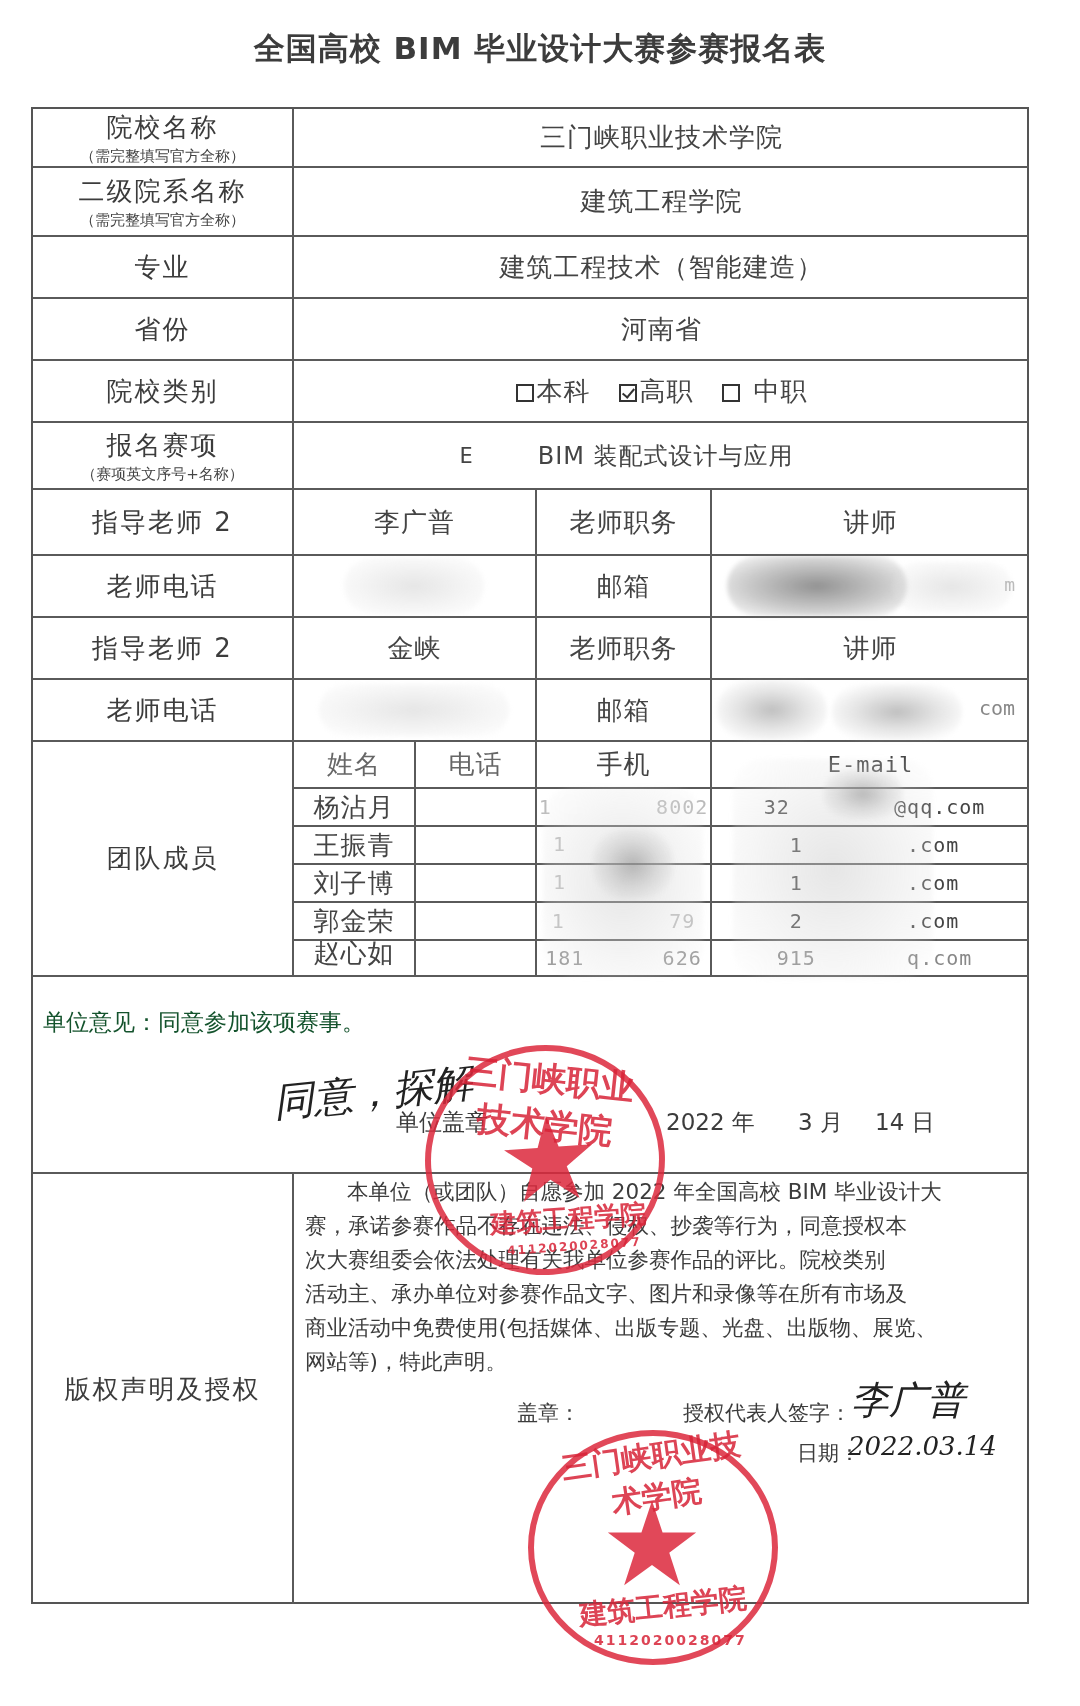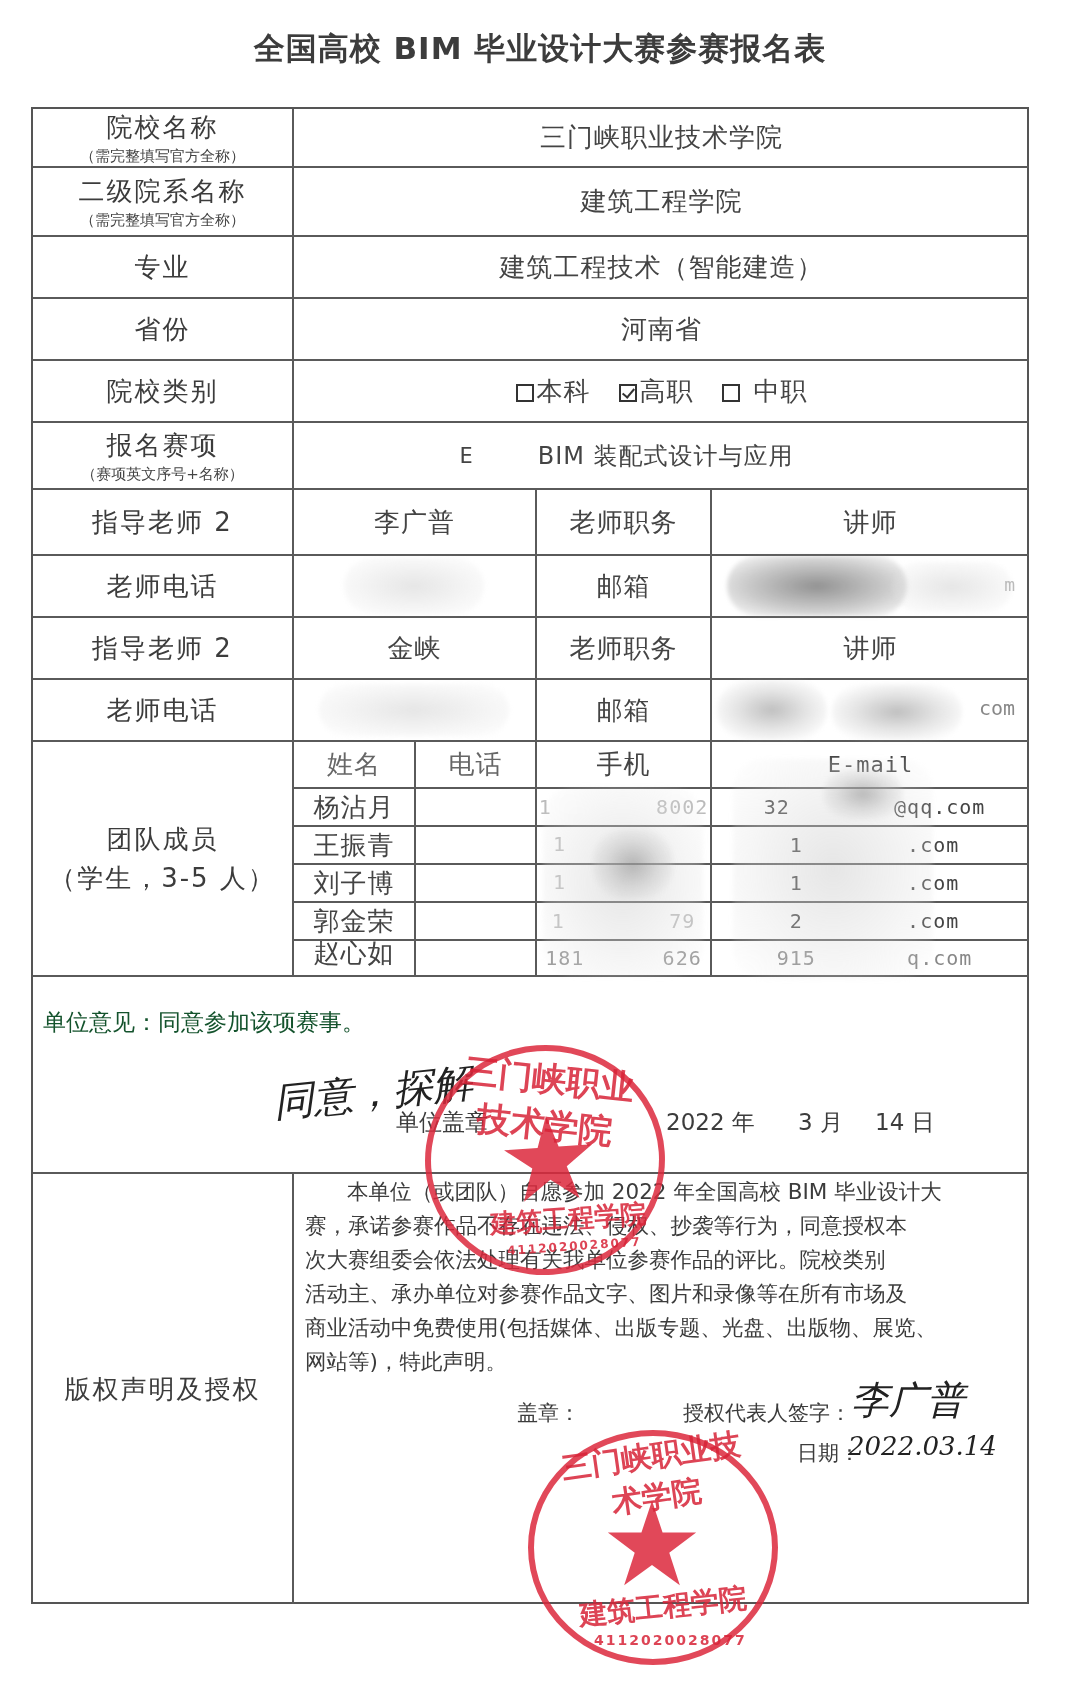--- a/index.html
+++ b/index.html
@@ -183,21 +183,20 @@
     <div class="val">邮箱</div>
   </div>
   <div class="cell" style="left:679px;top:571px;width:317px;height:60px;">
     <div class="blur" style="left:5px;top:0;width:110px;height:60px;"></div>
     <div class="blur" style="left:120px;top:4px;width:130px;height:56px;"></div>
     <span class="mono" style="position:absolute;right:14px;top:16px;font-size:20px;color:#888;">com</span>
   </div>
 
   <div class="cell" style="left:0;top:633px;width:259px;height:233px;">
     <div class="lbl">团队成员</div>
-    <div class="lbl" style="margin-top:4px;">（学生，3-5 人）</div>
   </div>
 
   <div class="cell" style="left:261px;top:633px;width:120px;height:45px;">
     <div class="val" style="color:#666;">姓名</div>
   </div>
   <div class="cell" style="left:383px;top:633px;width:119px;height:45px;">
     <div class="val" style="color:#666;">电话</div>
   </div>
   <div class="cell" style="left:504px;top:633px;width:173px;height:45px;">
     <div class="val">手机</div>

